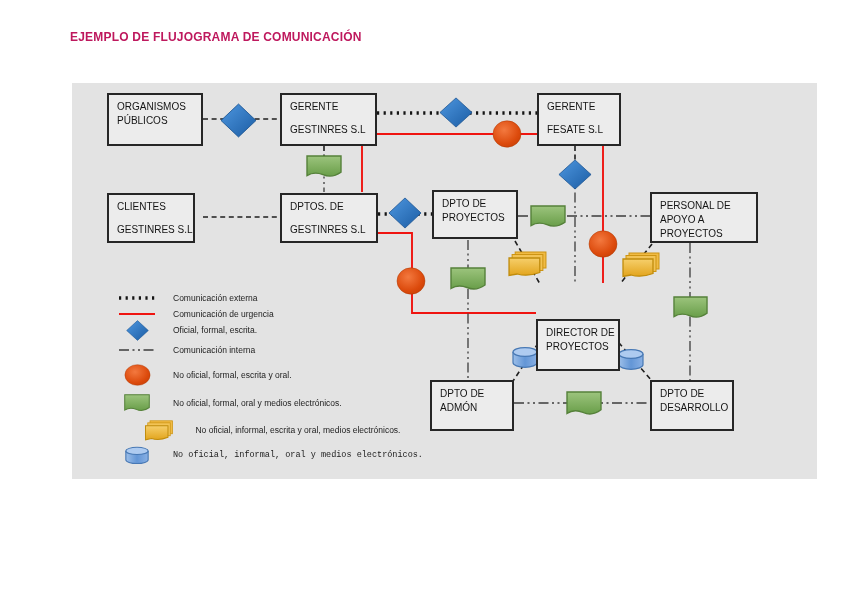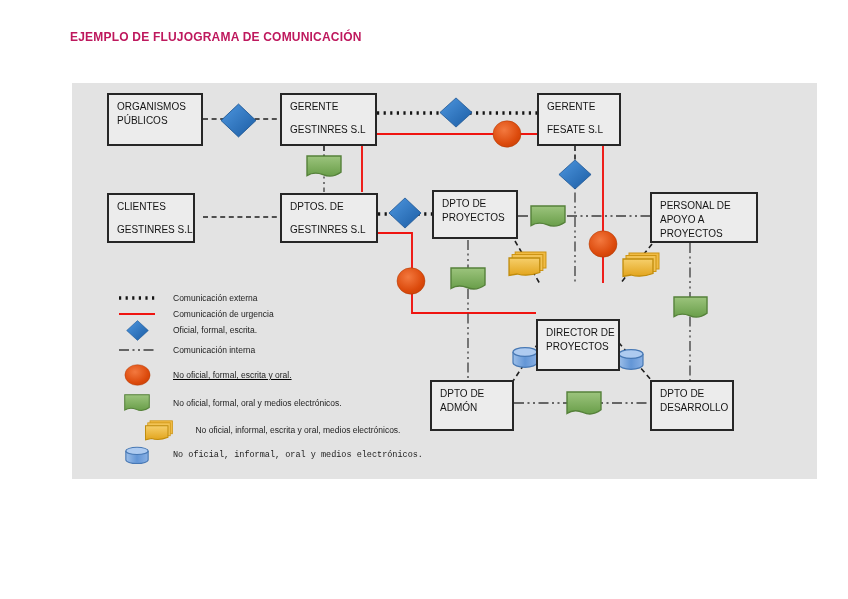--- a/index.html
+++ b/index.html
@@ -27,21 +27,21 @@
     box-sizing:border-box;padding:5px 6px 0 8px;color:#141414;
     font-weight:normal;font-size:10px;
   }
   .node .nline{line-height:14px;white-space:nowrap;}
   .node.spaced .nline:first-child{margin-bottom:9px;}
   
   #legend{position:absolute;left:40px;top:207px;display:flex;flex-direction:column;}
   .lrow{display:flex;align-items:center;gap:11px;}
   .lrow:nth-child(1),.lrow:nth-child(2),.lrow:nth-child(3){height:16px;}
   .lrow:nth-child(4){height:24px;}
-  .lrow:nth-child(5){height:26px;text-decoration:underline;}
+  .lrow:nth-child(5){height:26px;}
   .lrow:nth-child(6){height:30px;}
   .lrow:nth-child(7){height:24px;justify-content:center;}
   .lrow:nth-child(8){height:26px;font-family:Liberation Mono, monospace;}
   .lrow .ic{width:50px;display:flex;justify-content:center;align-items:center;flex:none;}
   .lrow .lt{font-size:8.5px;color:#1c1c1c;font-weight:500;white-space:nowrap;}
 </style>
 </head>
 <body>
 
 <svg width="0" height="0" style="position:absolute" aria-hidden="true">

